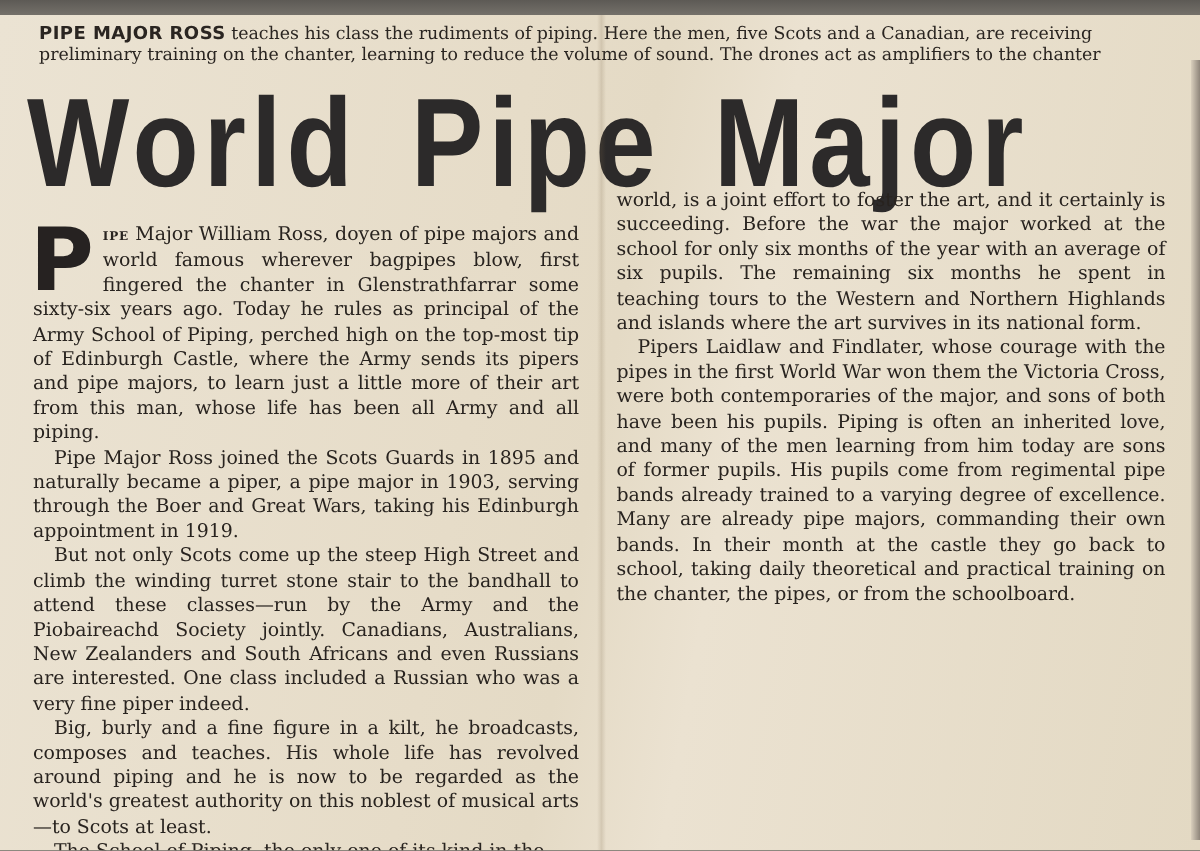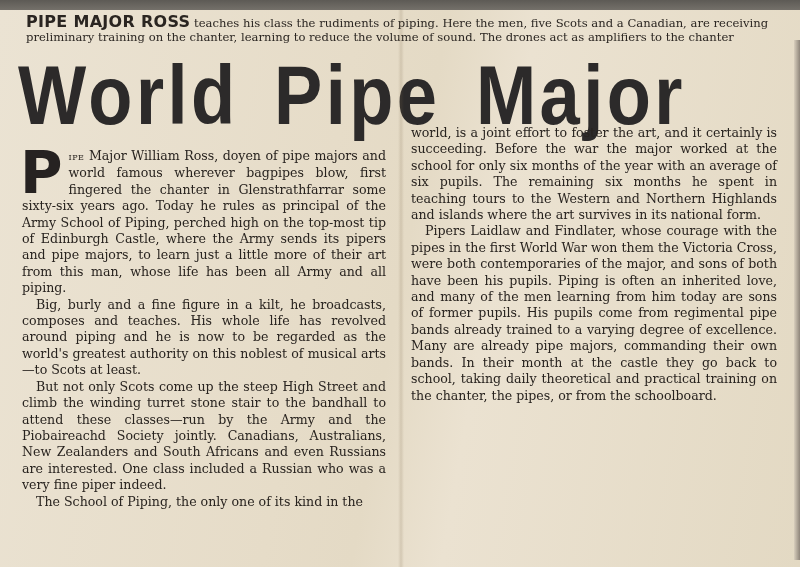--- a/index.html
+++ b/index.html
@@ -26,21 +26,21 @@
       position: absolute; right: 0; top: 30px; width: 6px; height: 520px;
       background: linear-gradient(90deg, #d9cfbd, #8e857a);
     }
     .caption {
       position: absolute; left: 26px; top: 5px; width: 752px;
       font-size: 11.6px; line-height: 14px; color: #2a2521;
       white-space: nowrap;
     }
     .caption .lead {
       font-family: "DejaVu Sans", "Liberation Sans", sans-serif;
-      font-weight: bold; font-size: 16px; letter-spacing: 0.3px;
+      font-weight: bold; font-size: 12px; letter-spacing: 0.3px;
     }
     .headline {
       position: absolute; left: 18px; top: 40px; width: 770px;
       font-family: "Liberation Sans", "DejaVu Sans", sans-serif;
       font-weight: bold; font-size: 84px; line-height: 90px;
       color: #2c2a2a; letter-spacing: 4px; white-space: nowrap;
       transform: scaleX(0.86); transform-origin: left top;
       word-spacing: 14px;
     }
     .col {
@@ -51,21 +51,21 @@
     .col-left { left: 22px; }
     .col-right { left: 411px; top: 115px; width: 366px; }
     .col p { text-indent: 14px; }
     .col p.first { text-indent: 0; }
     .dropcap {
       float: left;
       font-family: "DejaVu Sans", "Liberation Sans", sans-serif;
       font-weight: bold; font-size: 58px; line-height: 46px;
       margin: 2px 6px 0 -2px; color: #262221;
     }
-    .smallcaps { font-variant: small-caps; font-size: 11px; letter-spacing: 0.5px; }
+    .smallcaps { font-variant: small-caps; font-size: 11px; letter-spacing: 0.5px; font-weight: bold; }
   </style>
 </head>
 <body>
 
 <div class="top-strip"></div>
 
 <div class="page">
   <div class="right-edge"></div>
 
   <div class="caption">
@@ -73,22 +73,23 @@
       <span class="lead">PIPE MAJOR ROSS</span>
       <span>teaches his class the rudiments of piping.  Here the men, five Scots and a Canadian, are receiving</span>
     </div>
     <div>preliminary training on the chanter, learning to reduce the volume of sound.   The drones act as amplifiers to the chanter</div>
   </div>
 
   <div class="headline">World Pipe Major</div>
 
   <div class="col col-left">
     <p class="first"><span class="dropcap">P</span><span class="smallcaps">ipe</span><span> Major William Ross, doyen of pipe majors and world famous wherever bagpipes blow, first fingered the chanter in Glenstrathfarrar some sixty-six years ago.  Today he rules as principal of the Army School of Piping, perched high on the top-most tip of Edinburgh Castle, where the Army sends its pipers and pipe majors, to learn just a little more of their art from this man, whose life has been all Army and all piping.</span></p>
+    <p>Pipe Major Ross joined the Scots Guards in 1895 and naturally became a piper, a pipe major in 1903, serving through the Boer and Great Wars, taking his Edinburgh appointment in 1919.</p>
+    <p>But not only Scots come up the steep High Street and climb the winding turret stone stair to the bandhall to attend these classes—run by the Army and the Piobaireachd Society jointly.  Canadians, Australians, New Zealanders and South Africans and even Russians are interested.  One class included a Russian who was a very fine piper indeed.</p>
     <p>Big, burly and a fine figure in a kilt, he broadcasts, composes and teaches. His whole life has revolved around piping and he is now to be regarded as the world's greatest authority on this noblest of musical arts—to Scots at least.</p>
-    <p>But not only Scots come up the steep High Street and climb the winding turret stone stair to the bandhall to attend these classes—run by the Army and the Piobaireachd Society jointly.  Canadians, Australians, New Zealanders and South Africans and even Russians are interested.  One class included a Russian who was a very fine piper indeed.</p>
     <p>The School of Piping, the only one of its kind in the</p>
   </div>
 
   <div class="col col-right">
     <p class="first">world, is a joint effort to foster the art, and it certainly is succeeding.  Before the war the major worked at the school for only six months of the year with an average of six pupils.  The remaining six months he spent in teaching tours to the Western and Northern Highlands and islands where the art survives in its national form.</p>
     <p>Pipers Laidlaw and Findlater, whose courage with the pipes in the first World War won them the Victoria Cross, were both contemporaries of the major, and sons of both have been his pupils.  Piping is often an inherited love, and many of the men learning from him today are sons of former pupils.  His pupils come from regimental pipe bands already trained to a varying degree of excellence. Many are already pipe majors, commanding their own bands.  In their month at the castle they go back to school, taking daily theoretical and practical training on the chanter, the pipes, or from the schoolboard.</p>
 
   </div>
 </div>
 

